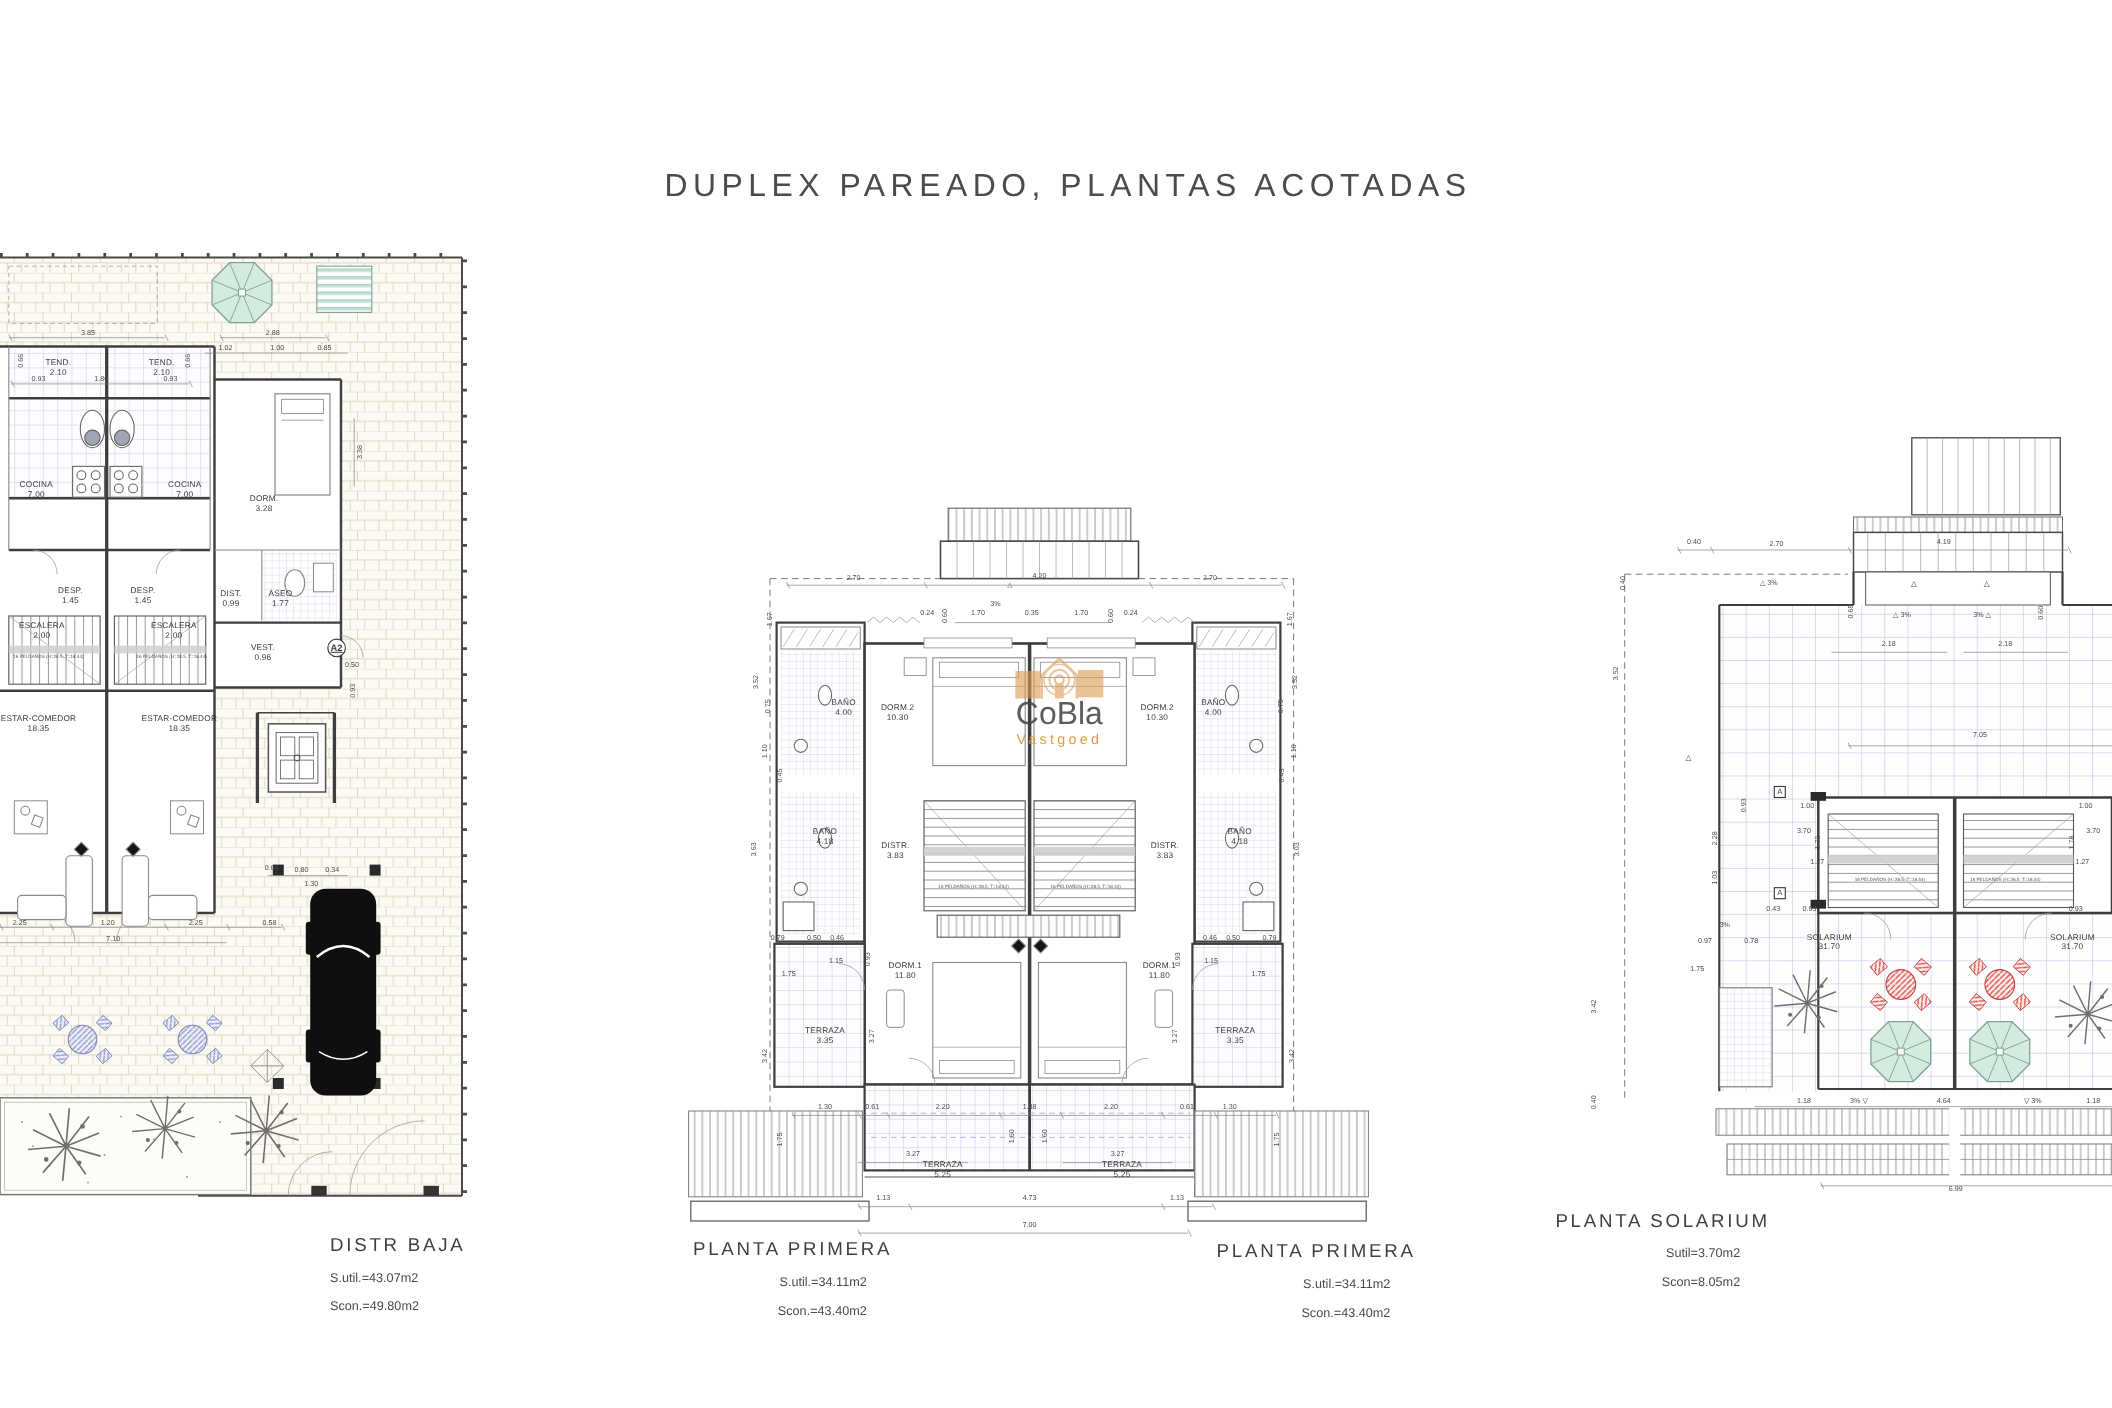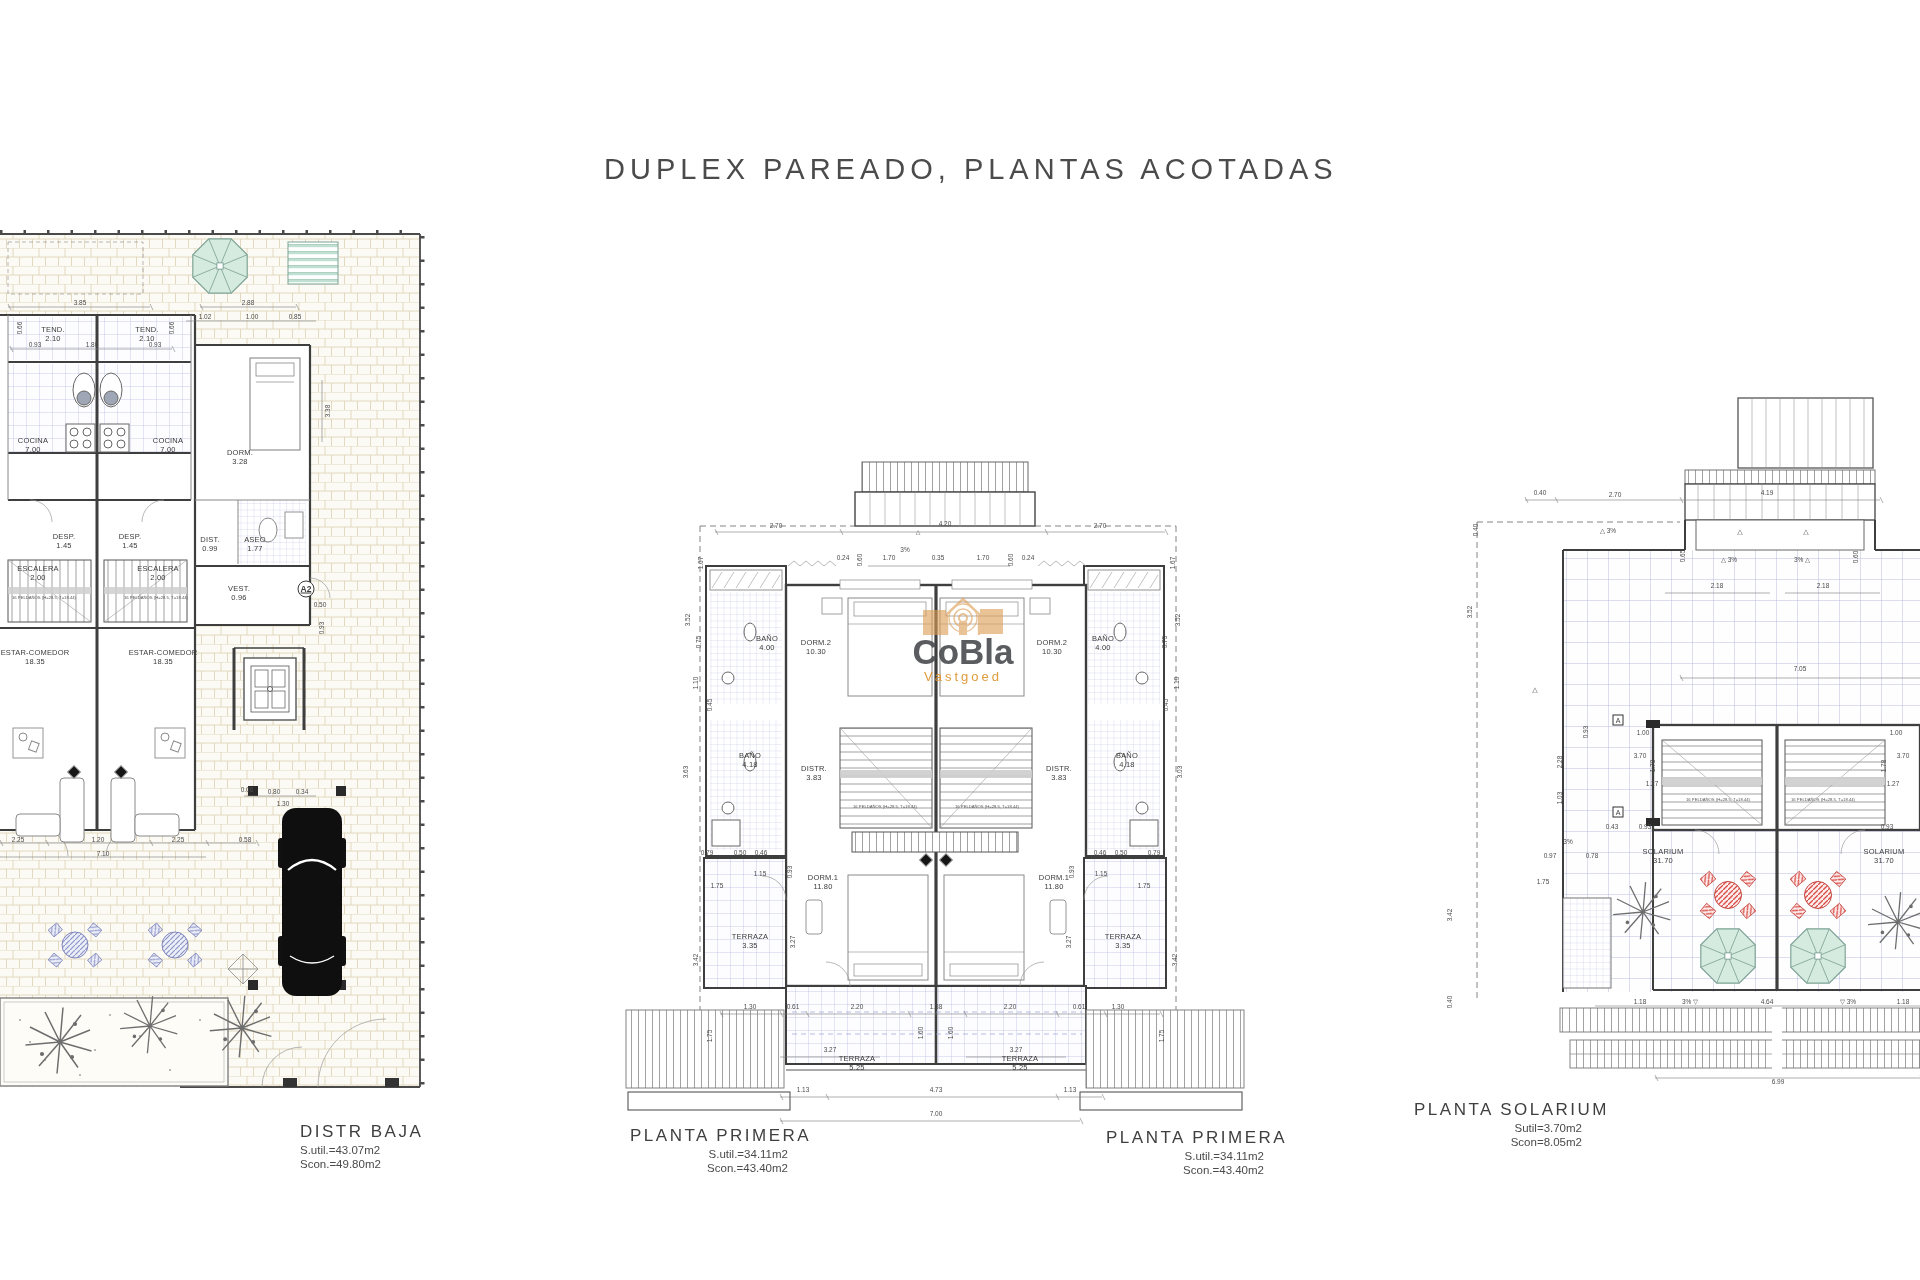--- a/index.html
+++ b/index.html
@@ -12,25 +12,25 @@
   .lbl{position:absolute;transform:translate(-50%,-50%);white-space:pre-line;
     text-align:center;color:#3d3d3d;line-height:1.18;pointer-events:none}
   .room{font-size:7.5px;letter-spacing:.2px;color:#3a3a3a}
   .dim{font-size:6.5px;color:#4c4c4c}
   .note{font-size:4.2px;color:#555;white-space:nowrap}
   .badge{font-size:8.5px;font-weight:bold;border:1.2px solid #3a3a3a;border-radius:50%;
     width:17px;height:17px;line-height:14px;background:#fff}
   .badgesq{font-size:7px;border:1px solid #333;width:11px;height:11px;line-height:10px;background:#fff}
   .caption{position:absolute;color:#3f3f3f}
   .cap-name{font-size:17px;letter-spacing:2.5px;white-space:nowrap}
-  .cap-sub{font-size:11.5px;color:#4a4a4a;margin-top:2px}
+  .cap-sub{font-size:11.5px;color:#4a4a4a;margin-top:14px}
   .cap-right .cap-sub{text-align:right}
   .watermark{position:absolute;left:898px;top:592px;width:130px;text-align:center;
     pointer-events:none;z-index:5}
-  .wm-name{font-size:35px;font-weight:700;color:rgba(72,74,78,.9);line-height:1;margin-top:-6px}
+  .wm-name{font-size:29px;font-weight:400;color:rgba(72,74,78,.9);line-height:1;margin-top:-6px}
   .wm-sub{font-size:13px;color:rgba(222,150,48,.95);letter-spacing:3px;margin-top:0px}
 </style>
 </head>
 <body>
 
 <svg width="0" height="0" style="position:absolute">
 <defs>
   <pattern id="tileTan" width="26" height="18" patternUnits="userSpaceOnUse">
     <rect width="26" height="18" fill="#fcfaf4"></rect>
     <path d="M0 0H26M0 9H26M13 0V9M6.5 9V18M19.5 9V18" stroke="#ddd1b4" stroke-width="0.8" fill="none"></path>

